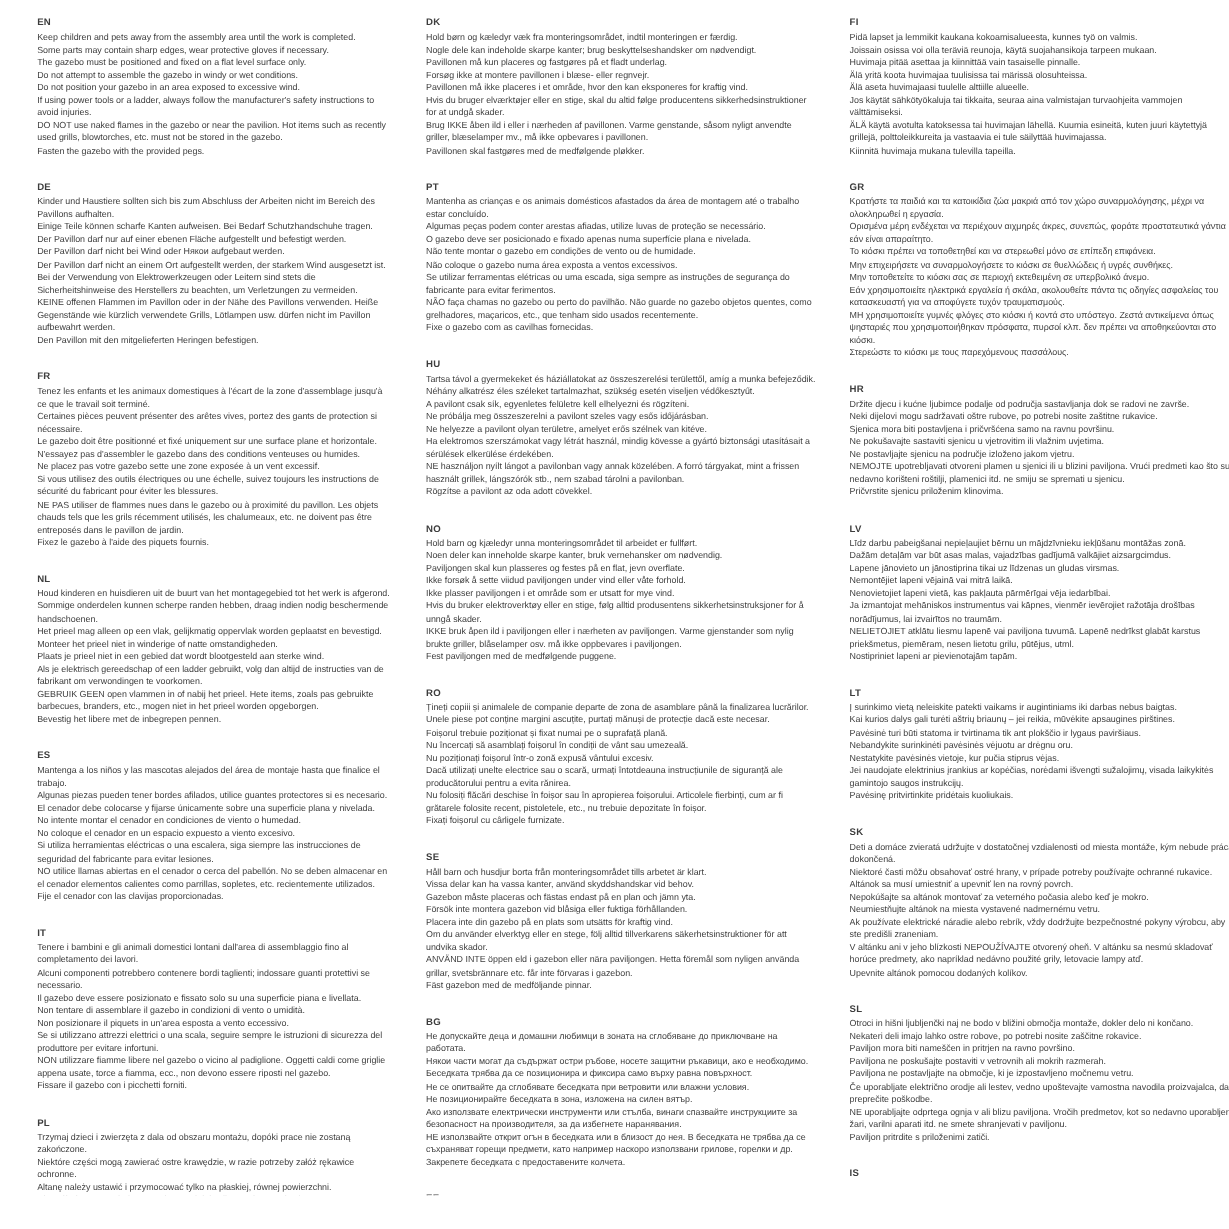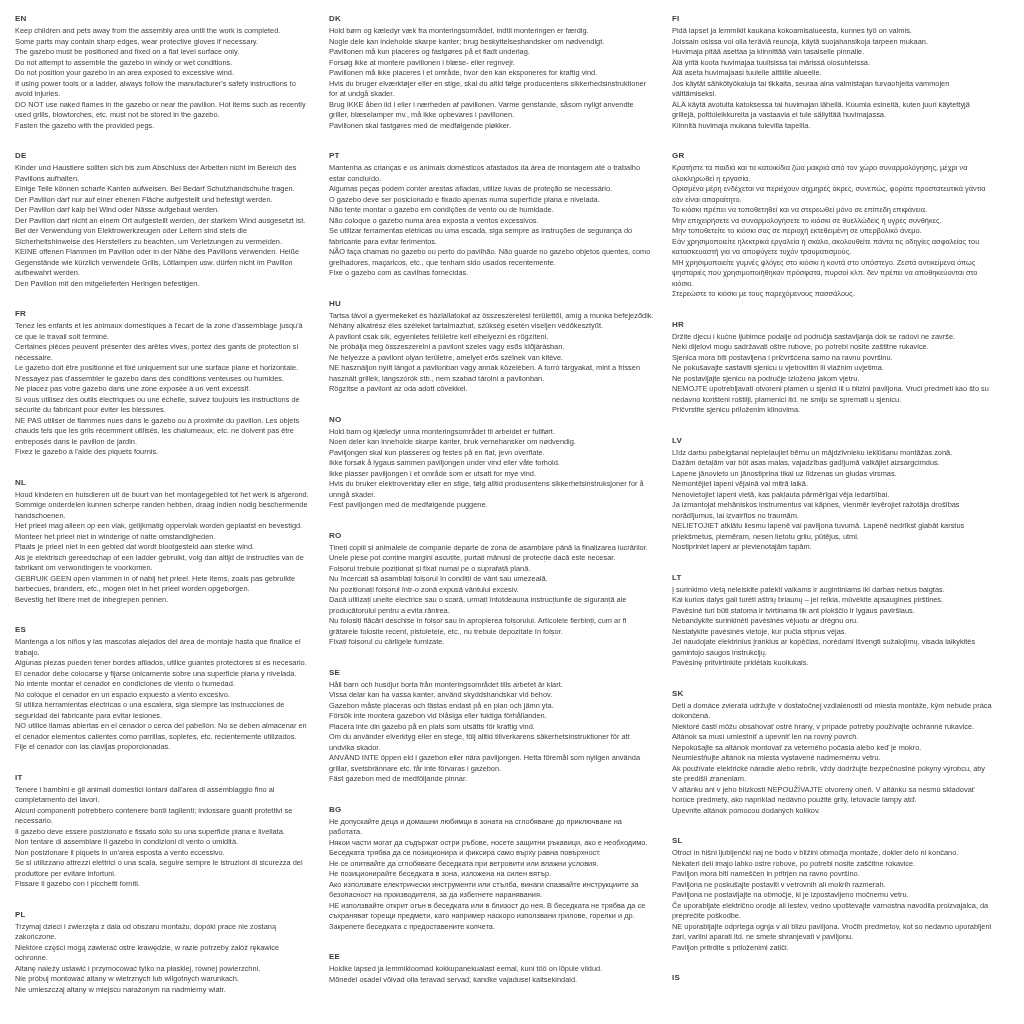--- a/index.html
+++ b/index.html
@@ -4,24 +4,24 @@
 <style>
   html, body { margin: 0; padding: 0; background: #ffffff; }
   body {
     width: 1024px; height: 1024px; overflow: hidden;
     font-family: "Liberation Sans", sans-serif;
     color: var(--text-color, #3d3d3d);
   }
   .page {
     box-sizing: border-box;
     width: 1024px; height: 996px;
-    padding: 14px 12px 0 15px;
+    padding: 14px 12px 0 31px;
     display: grid;
     grid-template-columns: 296px 325px 322px;
-    column-gap: 18px;
+    column-gap: 28px;
   }
   .col { overflow: hidden; }
   .lang-section { margin: 0 0 20px 0; }
   .lang-code {
     font-size: 8px; font-weight: 700;
     margin: 0 0 3px 0; letter-spacing: 0.2px;
   }
   .line {
     font-size: 7.4px; line-height: 10.5px;
     margin: 0; padding: 0;
@@ -42,34 +42,34 @@
         <p class="line">If using power tools or a ladder, always follow the manufacturer's safety instructions to avoid injuries.</p>
         <p class="line">DO NOT use naked flames in the gazebo or near the pavilion. Hot items such as recently used grills, blowtorches, etc. must not be stored in the gazebo.</p>
         <p class="line">Fasten the gazebo with the provided pegs.</p>
       </section>
 
   <section class="lang-section">
     <h2 class="lang-code">DE</h2>
   <p class="line">Kinder und Haustiere sollten sich bis zum Abschluss der Arbeiten nicht im Bereich des Pavillons aufhalten.</p>
         <p class="line">Einige Teile können scharfe Kanten aufweisen. Bei Bedarf Schutzhandschuhe tragen.</p>
         <p class="line">Der Pavillon darf nur auf einer ebenen Fläche aufgestellt und befestigt werden.</p>
-        <p class="line">Der Pavillon darf kaip bei Wind oder Nässe aufgebaut werden.</p>
+        <p class="line">Der Pavillon darf nicht bei Wind oder Някои aufgebaut werden.</p>
         <p class="line">Der Pavillon darf nicht an einem Ort aufgestellt werden, der starkem Wind ausgesetzt ist.</p>
         <p class="line">Bei der Verwendung von Elektrowerkzeugen oder Leitern sind stets die Sicherheitshinweise des Herstellers zu beachten, um Verletzungen zu vermeiden.</p>
         <p class="line">KEINE offenen Flammen im Pavillon oder in der Nähe des Pavillons verwenden. Heiße Gegenstände wie kürzlich verwendete Grills, Lötlampen usw. dürfen nicht im Pavillon aufbewahrt werden.</p>
         <p class="line">Den Pavillon mit den mitgelieferten Heringen befestigen.</p>
       </section>
 
   <section class="lang-section">
     <h2 class="lang-code">FR</h2>
   <p class="line">Tenez les enfants et les animaux domestiques à l'écart de la zone d'assemblage jusqu'à ce que le travail soit terminé.</p>
         <p class="line">Certaines pièces peuvent présenter des arêtes vives, portez des gants de protection si nécessaire.</p>
         <p class="line">Le gazebo doit être positionné et fixé uniquement sur une surface plane et horizontale.</p>
         <p class="line">N'essayez pas d'assembler le gazebo dans des conditions venteuses ou humides.</p>
-        <p class="line">Ne placez pas votre gazebo dans une zone exposée à un vent excessif.</p>
+        <p class="line">Ne placez pas votre gazebo sette une zone exposée à un vent excessif.</p>
         <p class="line">Si vous utilisez des outils électriques ou une échelle, suivez toujours les instructions de sécurité du fabricant pour éviter les blessures.</p>
         <p class="line">NE PAS utiliser de flammes nues dans le gazebo ou à proximité du pavillon. Les objets chauds tels que les grils récemment utilisés, les chalumeaux, etc. ne doivent pas être entreposés dans le pavillon de jardin.</p>
         <p class="line">Fixez le gazebo à l'aide des piquets fournis.</p>
       </section>
 
   <section class="lang-section">
     <h2 class="lang-code">NL</h2>
   <p class="line">Houd kinderen en huisdieren uit de buurt van het montagegebied tot het werk is afgerond.</p>
         <p class="line">Sommige onderdelen kunnen scherpe randen hebben, draag indien nodig beschermende handschoenen.</p>
         <p class="line">Het prieel mag alleen op een vlak, gelijkmatig oppervlak worden geplaatst en bevestigd.</p>
@@ -93,20 +93,21 @@
       </section>
 
   <section class="lang-section">
     <h2 class="lang-code">IT</h2>
   <p class="line">Tenere i bambini e gli animali domestici lontani dall'area di assemblaggio fino al completamento dei lavori.</p>
         <p class="line">Alcuni componenti potrebbero contenere bordi taglienti; indossare guanti protettivi se necessario.</p>
         <p class="line">Il gazebo deve essere posizionato e fissato solo su una superficie piana e livellata.</p>
         <p class="line">Non tentare di assemblare il gazebo in condizioni di vento o umidità.</p>
         <p class="line">Non posizionare il piquets in un'area esposta a vento eccessivo.</p>
         <p class="line">Se si utilizzano attrezzi elettrici o una scala, seguire sempre le istruzioni di sicurezza del produttore per evitare infortuni.</p>
+        <p class="line">NON utilizzare fiamme libere nel gazebo o vicino al padiglione. Oggetti caldi come griglie appena usate, torce a fiamma, ecc., non devono essere riposti nel gazebo.</p>
         <p class="line">Fissare il gazebo con i picchetti forniti.</p>
       </section>
 
   <section class="lang-section">
     <h2 class="lang-code">PL</h2>
   <p class="line">Trzymaj dzieci i zwierzęta z dala od obszaru montażu, dopóki prace nie zostaną zakończone.</p>
         <p class="line">Niektóre części mogą zawierać ostre krawędzie, w razie potrzeby załóż rękawice ochronne.</p>
         <p class="line">Altanę należy ustawić i przymocować tylko na płaskiej, równej powierzchni.</p>
         <p class="line">Nie próbuj montować altany w wietrznych lub wilgotnych warunkach.</p>
         <p class="line">Nie umieszczaj altany w miejscu narażonym na nadmierny wiatr.</p>
@@ -139,32 +140,34 @@
         <p class="line">Fixe o gazebo com as cavilhas fornecidas.</p>
       </section>
 
   <section class="lang-section">
     <h2 class="lang-code">HU</h2>
   <p class="line">Tartsa távol a gyermekeket és háziállatokat az összeszerelési területtől, amíg a munka befejeződik.</p>
         <p class="line">Néhány alkatrész éles széleket tartalmazhat, szükség esetén viseljen védőkesztyűt.</p>
         <p class="line">A pavilont csak sík, egyenletes felületre kell elhelyezni és rögzíteni.</p>
         <p class="line">Ne próbálja meg összeszerelni a pavilont szeles vagy esős időjárásban.</p>
         <p class="line">Ne helyezze a pavilont olyan területre, amelyet erős szélnek van kitéve.</p>
+        <p class="line">Ha elektromos szerszámokat vagy létrát használ, mindig kövesse a gyártó biztonsági utasításait a sérülések elkerülése érdekében.</p>
         <p class="line">NE használjon nyílt lángot a pavilonban vagy annak közelében. A forró tárgyakat, mint a frissen használt grillek, lángszórók stb., nem szabad tárolni a pavilonban.</p>
         <p class="line">Rögzítse a pavilont az oda adott cövekkel.</p>
       </section>
 
   <section class="lang-section">
     <h2 class="lang-code">NO</h2>
   <p class="line">Hold barn og kjæledyr unna monteringsområdet til arbeidet er fullført.</p>
         <p class="line">Noen deler kan inneholde skarpe kanter, bruk vernehansker om nødvendig.</p>
         <p class="line">Paviljongen skal kun plasseres og festes på en flat, jevn overflate.</p>
-        <p class="line">Ikke forsøk å lygaus sammen paviljongen under vind eller våte forhold.</p>
+        <p class="line">Ikke forsøk å sette viidud paviljongen under vind eller våte forhold.</p>
         <p class="line">Ikke plasser paviljongen i et område som er utsatt for mye vind.</p>
         <p class="line">Hvis du bruker elektroverktøy eller en stige, følg alltid produsentens sikkerhetsinstruksjoner for å unngå skader.</p>
+        <p class="line">IKKE bruk åpen ild i paviljongen eller i nærheten av paviljongen. Varme gjenstander som nylig brukte griller, blåselamper osv. må ikke oppbevares i paviljongen.</p>
         <p class="line">Fest paviljongen med de medfølgende puggene.</p>
       </section>
 
   <section class="lang-section">
     <h2 class="lang-code">RO</h2>
   <p class="line">Țineți copiii și animalele de companie departe de zona de asamblare până la finalizarea lucrărilor.</p>
         <p class="line">Unele piese pot conține margini ascuțite, purtați mănuși de protecție dacă este necesar.</p>
         <p class="line">Foișorul trebuie poziționat și fixat numai pe o suprafață plană.</p>
         <p class="line">Nu încercați să asamblați foișorul în condiții de vânt sau umezeală.</p>
         <p class="line">Nu poziționați foișorul într-o zonă expusă vântului excesiv.</p>

